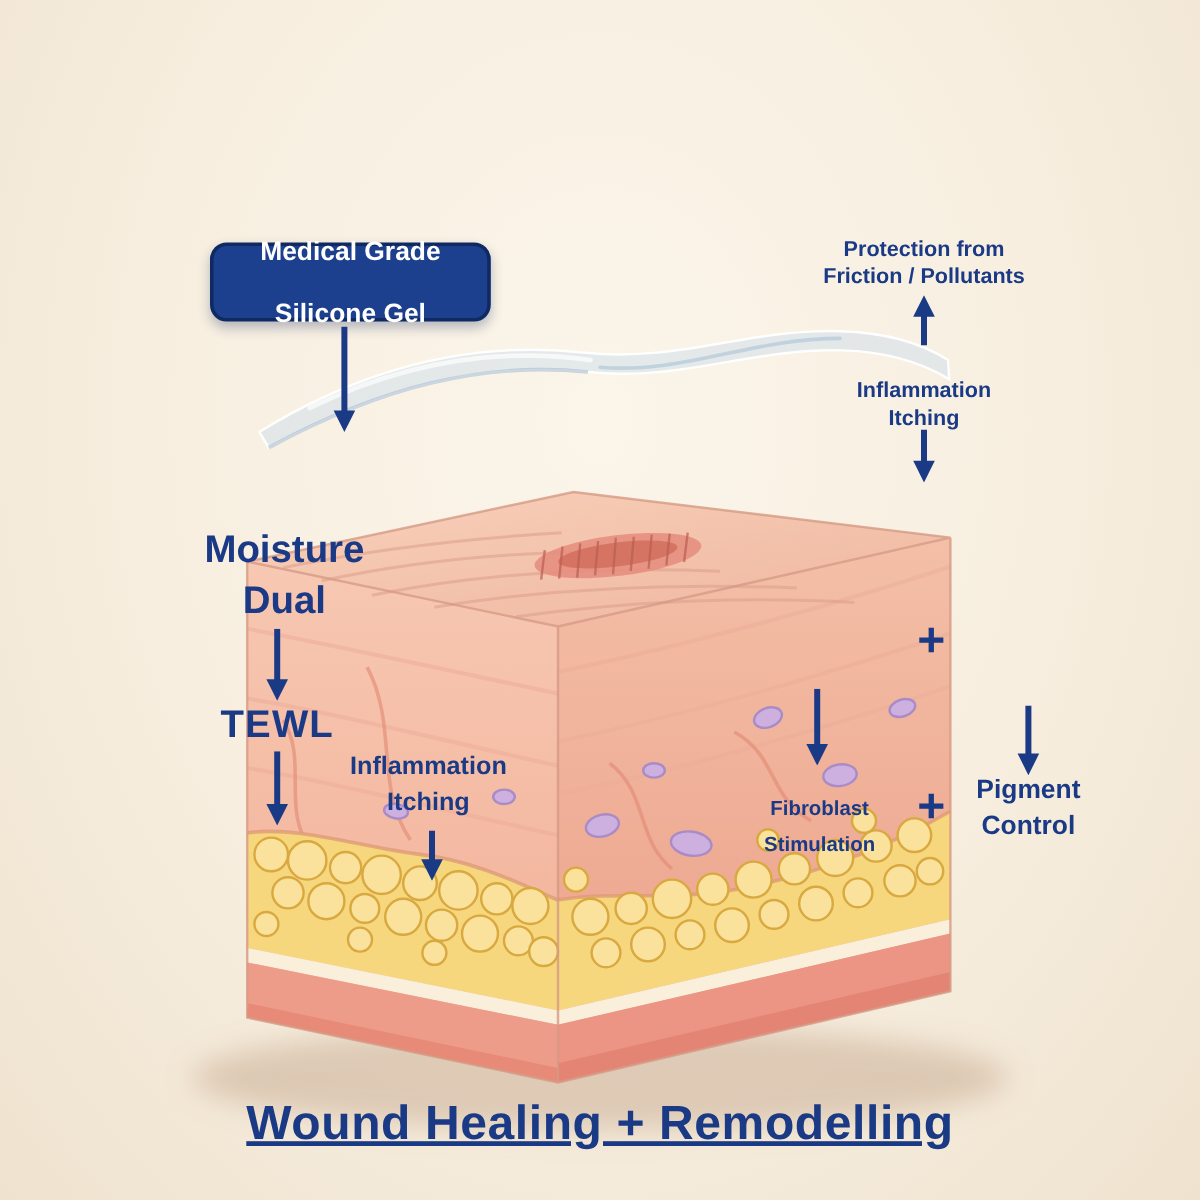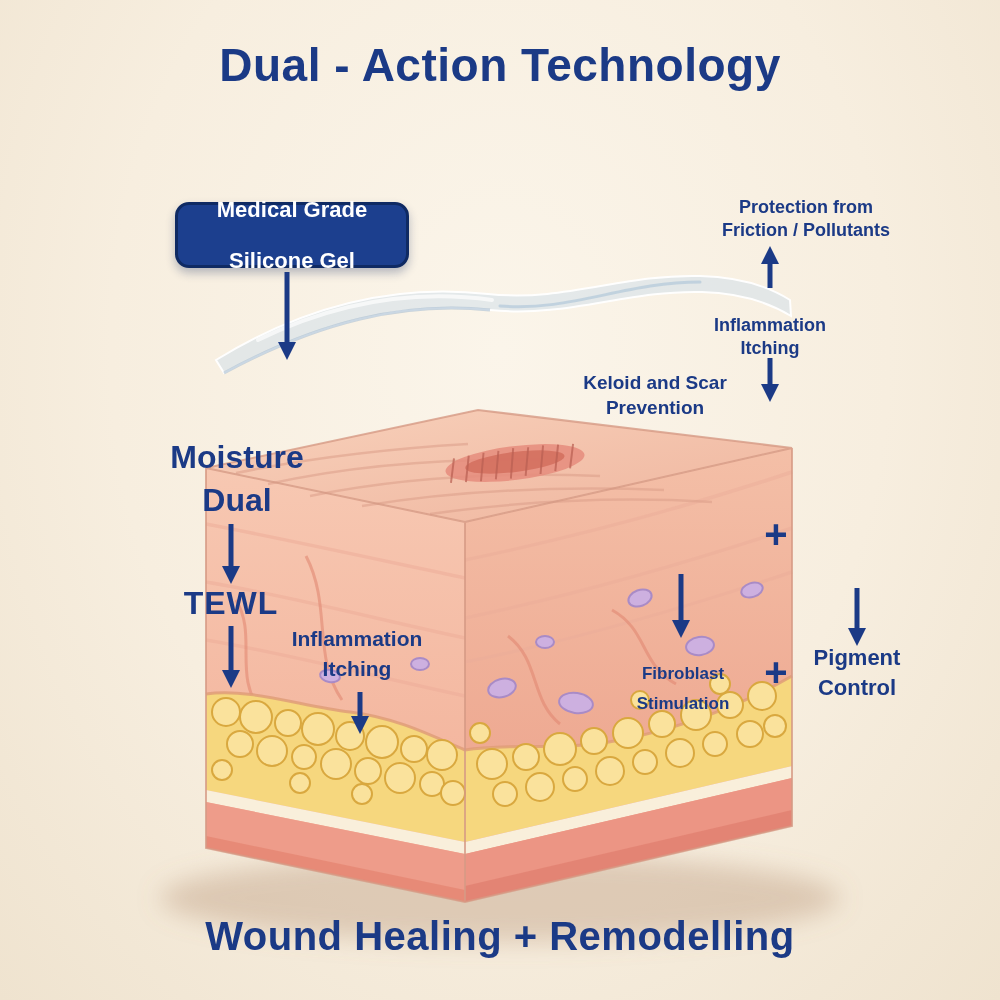--- a/index.html
+++ b/index.html
@@ -7,22 +7,22 @@
   .canvas{
     position:relative;width:1000px;height:1000px;overflow:hidden;
     background:radial-gradient(ellipse at 50% 35%, #fbf5ea 0%, #f7eedf 55%, #efe3cf 100%);
     font-family:"Liberation Sans", sans-serif;
   }
   .art{position:absolute;left:0;top:0;width:1000px;height:1000px;z-index:1;}
   .lbl{position:absolute;transform:translateX(-50%);text-align:center;
        color:var(--navy,#1b3a86);font-weight:bold;z-index:3;white-space:nowrap;}
   .ln{display:block;}
   .title{top:36px;left:500px;font-size:46px;line-height:58px;letter-spacing:.5px;}
-  .footer{top:914px;left:500px;font-size:40px;letter-spacing:.5px;}
-  .lbl-protection{top:196px;left:770px;font-size:18px;line-height:23px;margin-left:36px;}
+  .footer{top:914px;left:500px;font-size:40px;letter-spacing:.5px;text-decoration:underline;}
+  .lbl-protection{top:196px;left:770px;font-size:18px;line-height:23px;}
   .lbl-inflammation-right{top:314px;left:770px;font-size:18px;line-height:23px;}
   .lbl-keloid{top:370px;left:655px;font-size:19px;line-height:25px;}
   .lbl-moisture{top:436px;left:237px;font-size:32px;line-height:43px;}
   .lbl-tewl{top:585px;left:231px;font-size:32px;letter-spacing:1px;}
   .lbl-inflammation-left{top:624px;left:357px;font-size:21px;line-height:30px;}
   .lbl-fibroblast{top:659px;left:683px;font-size:17px;line-height:30px;}
   .lbl-pigment{top:643px;left:857px;font-size:22px;line-height:30px;}
   .plus{font-size:40px;z-index:3;}
   .plus-top{top:512px;left:776px;}
   .plus-bottom{top:650px;left:776px;}
@@ -190,42 +190,37 @@
 
     <g>
       <path d="M216,360 C310,302 400,284 488,294 C566,302 622,274 700,276 C740,277 768,286 790,300 L791,316 C768,302 740,293 702,292 C626,290 568,318 490,310 C404,301 318,322 224,373 Z" fill="rgba(206,222,236,0.5)" stroke="rgba(255,255,255,0.95)" stroke-width="2"></path>
       <path d="M258,340 C340,300 420,290 492,300" fill="none" stroke="rgba(255,255,255,0.85)" stroke-width="4" stroke-linecap="round" opacity="0.8"></path>
       <path d="M500,306 C570,312 625,282 700,282" fill="none" stroke="rgba(170,195,215,0.6)" stroke-width="3" stroke-linecap="round"></path>
       <path d="M224,373 C318,322 404,301 490,310" fill="none" stroke="rgba(150,175,200,0.5)" stroke-width="3"></path>
     </g>
   </svg>
 
   <div class="lbl title">
-    <span class="ln">Dual - Action Technology</span>
   </div>
 
   <div class="badge badge-silicone">
     <span class="ln">Medical Grade</span>
     <span class="ln">Silicone Gel</span>
   </div>
 
   <div class="lbl lbl-protection">
     <span class="ln">Protection from</span>
     <span class="ln">Friction / Pollutants</span>
   </div>
 
   <div class="lbl lbl-inflammation-right">
     <span class="ln">Inflammation</span>
     <span class="ln">Itching</span>
   </div>
 
-  <div class="lbl lbl-keloid">
-    <span class="ln">Keloid and Scar</span>
-    <span class="ln">Prevention</span>
-  </div>
 
   <div class="lbl lbl-moisture">
     <span class="ln">Moisture</span>
     <span class="ln">Dual</span>
   </div>
 
   <div class="lbl lbl-tewl">
     <span class="ln">TEWL</span>
   </div>
 

